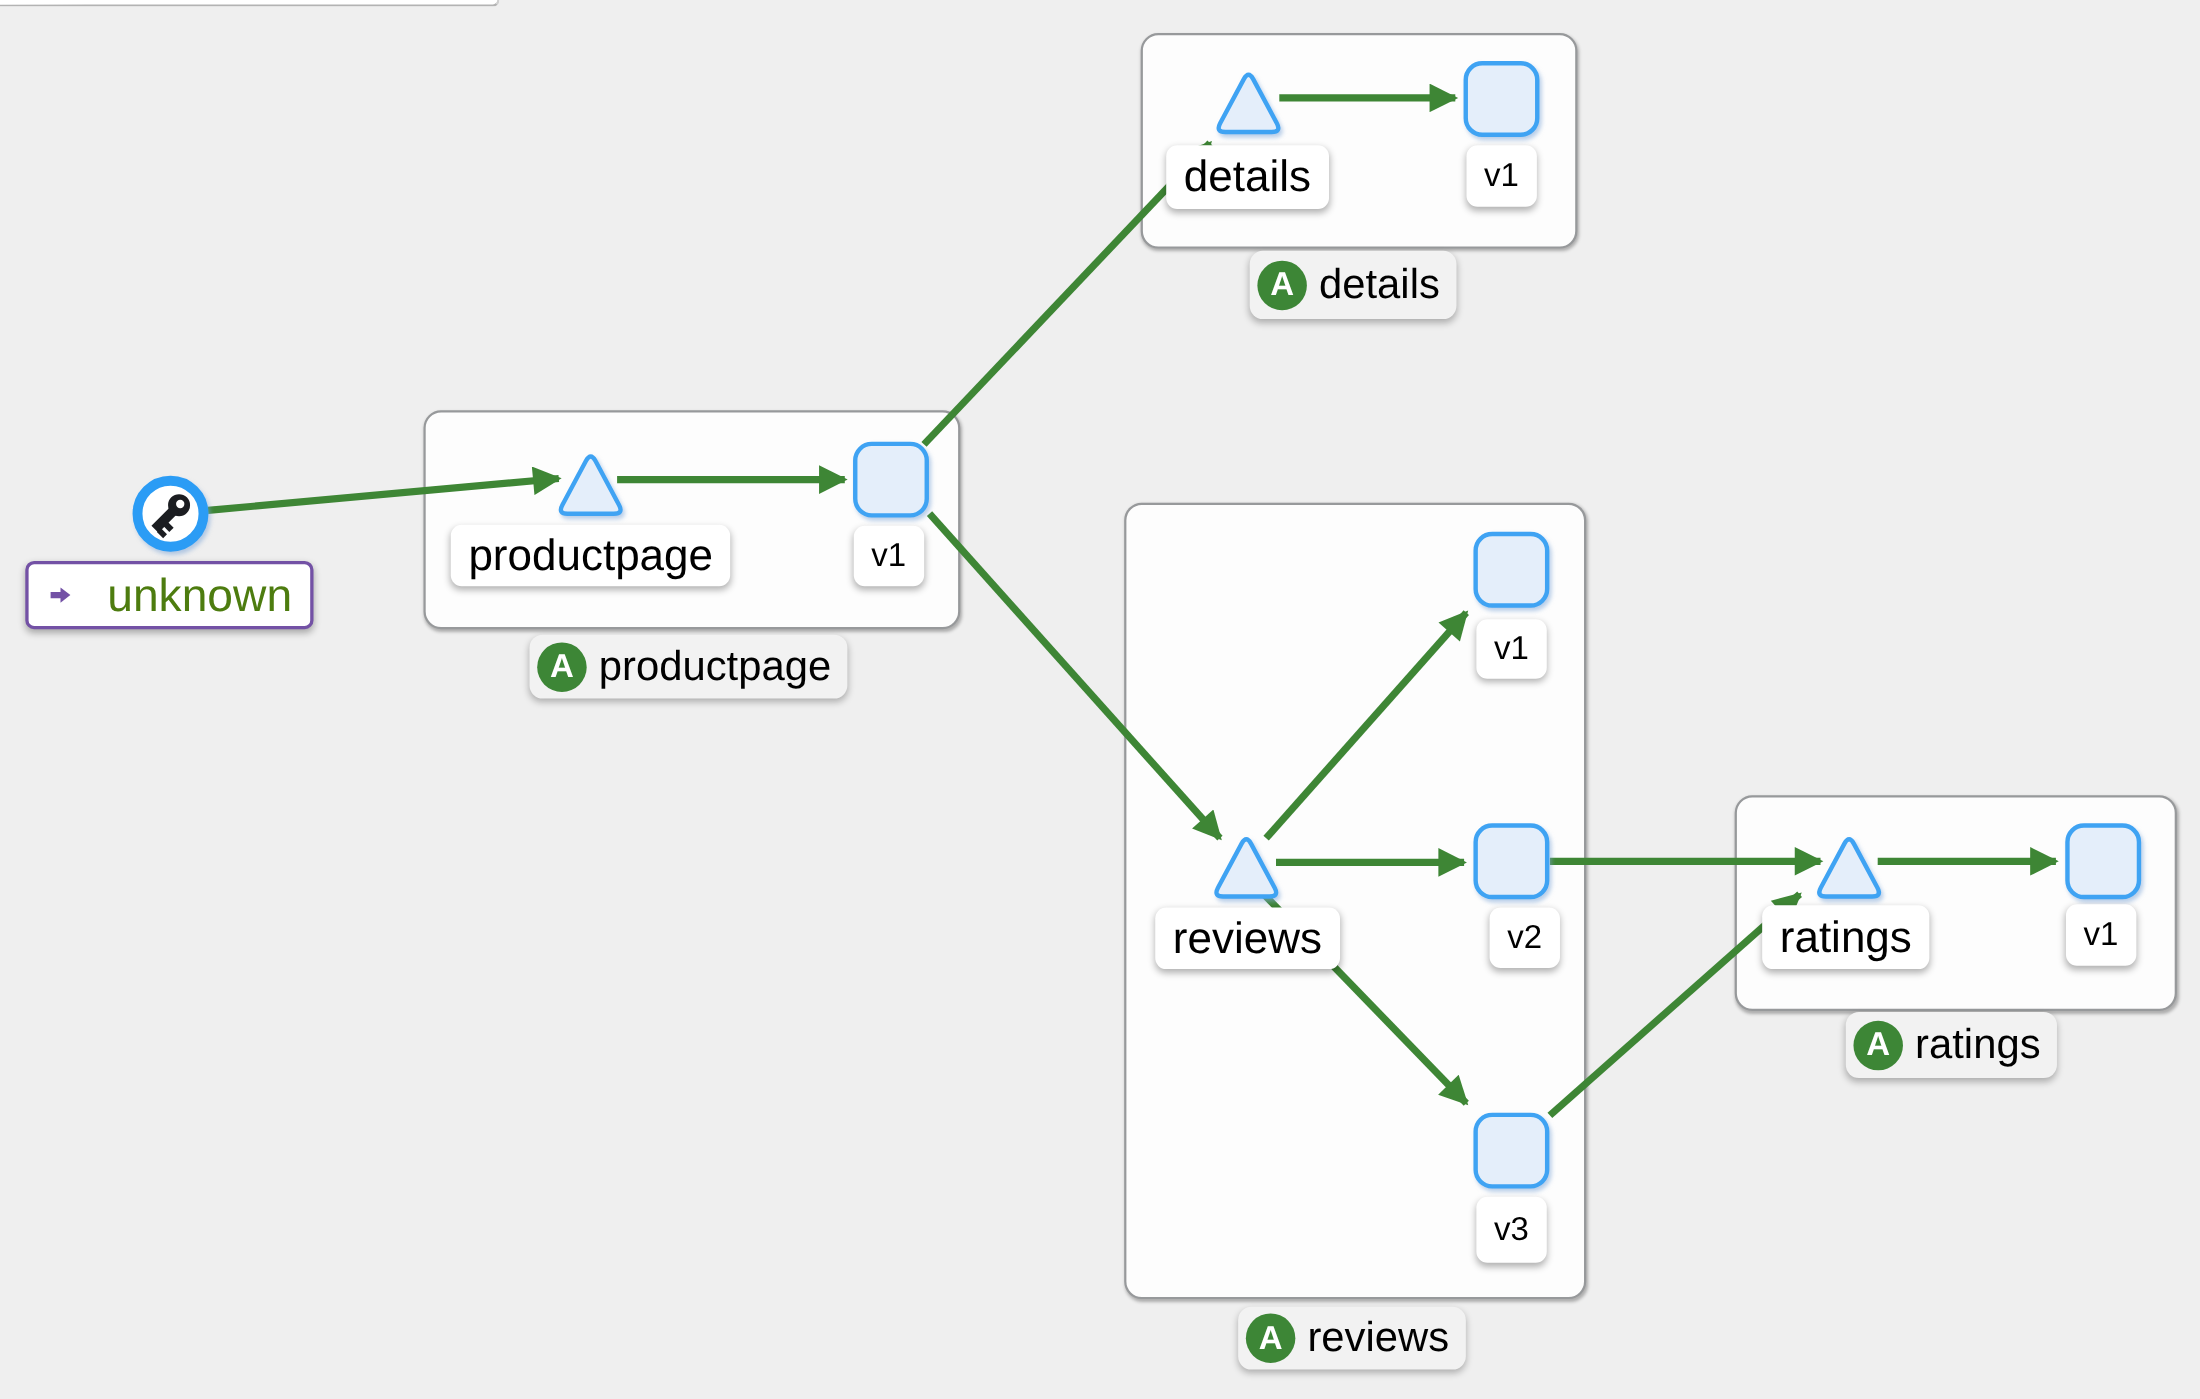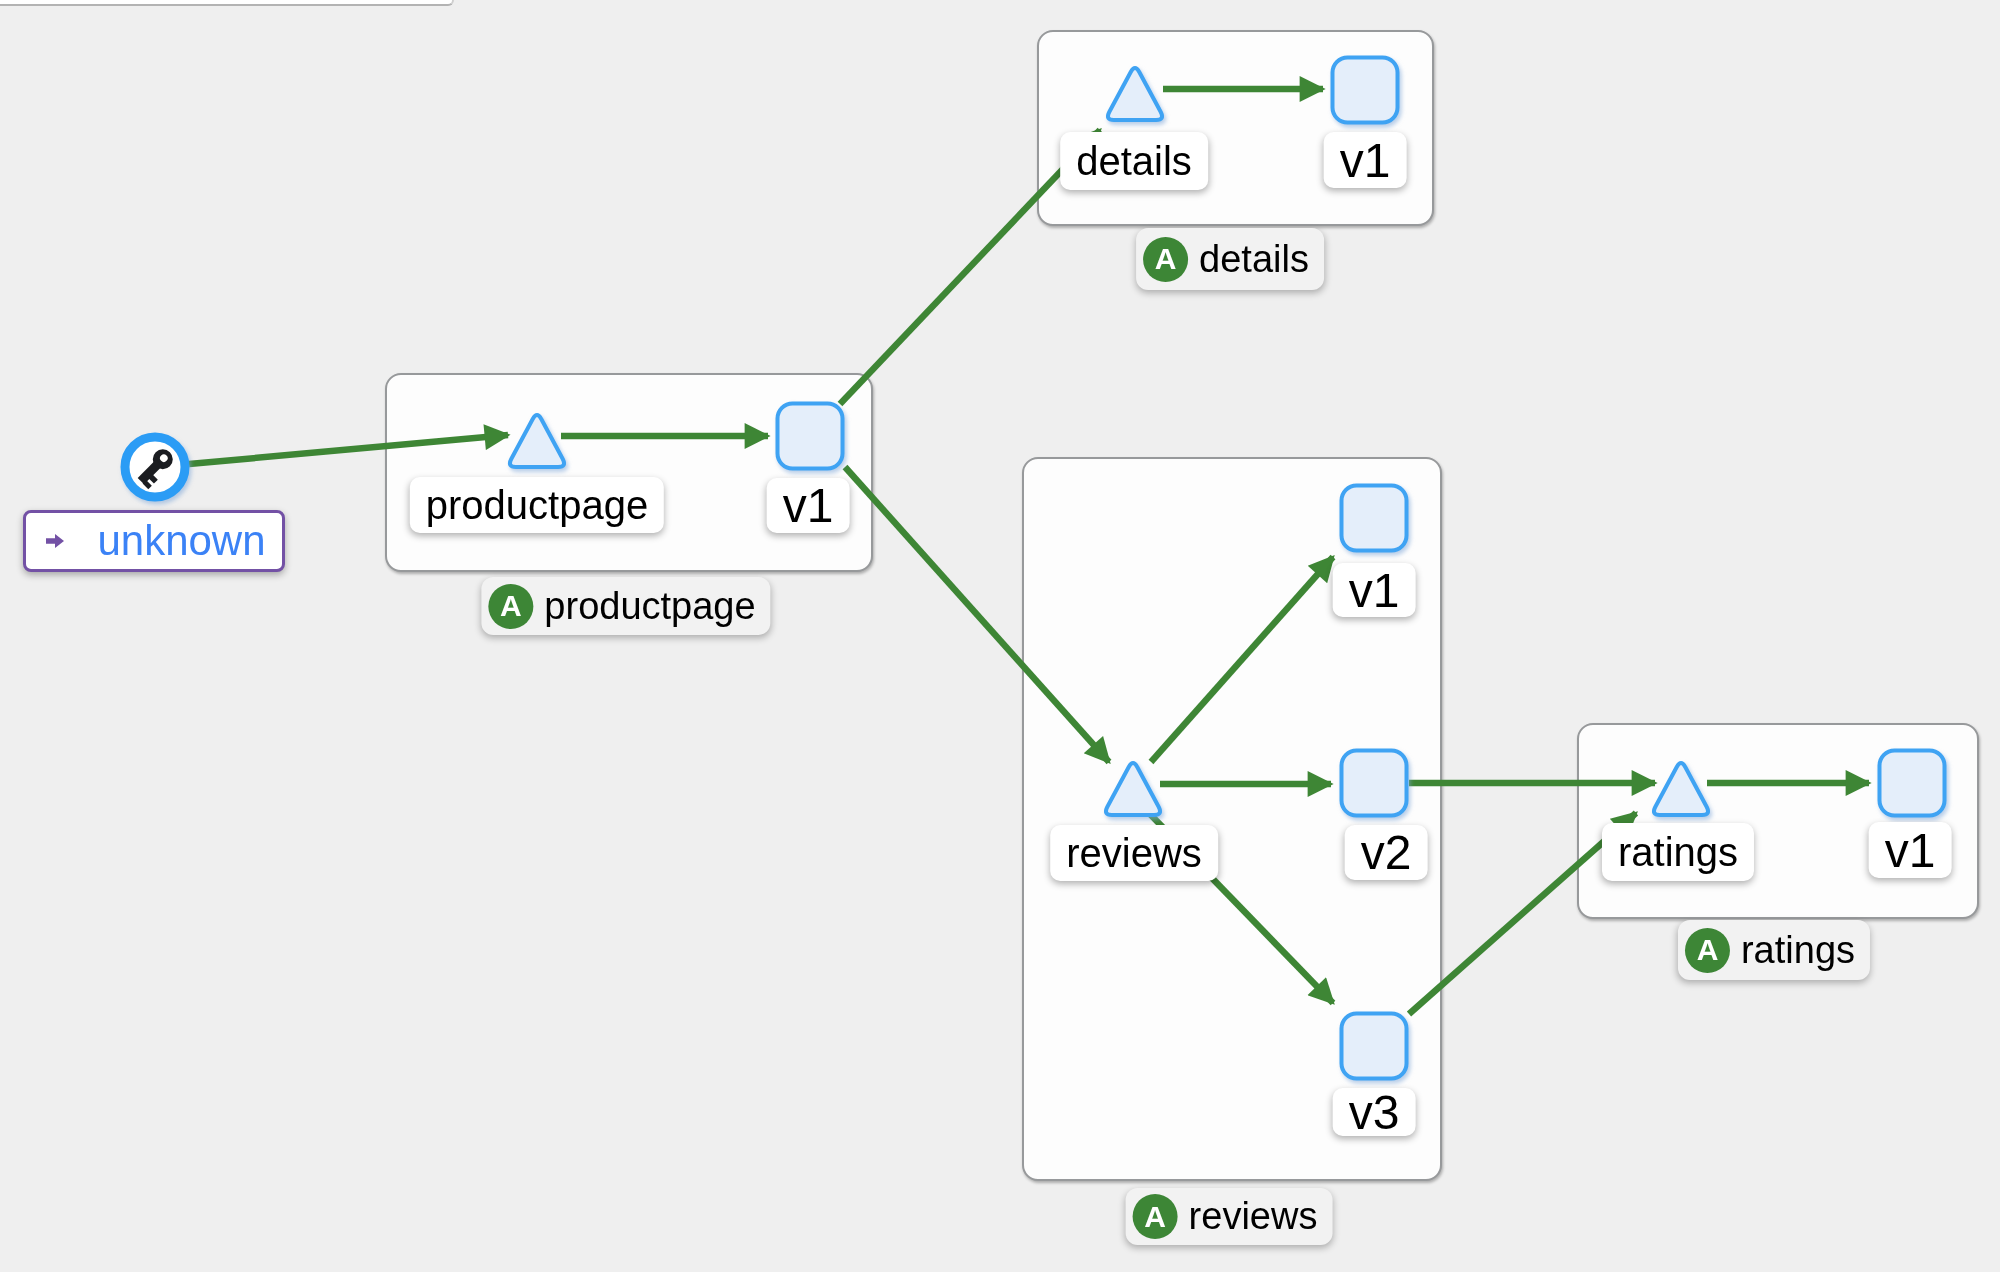--- a/index.html
+++ b/index.html
@@ -13,33 +13,33 @@
   .group{position:absolute; background:#fdfdfd; border:2px solid #97999b; border-radius:16px;
     box-shadow:1px 2px 3px rgba(0,0,0,0.28); z-index:1;}
 
   #gsvg{position:absolute; left:0; top:0; z-index:2;}
   .shape{filter:drop-shadow(2px 3px 2px rgba(125,165,215,0.55));}
 
   .clabel{position:absolute; transform:translateX(-50%); display:flex; align-items:center; justify-content:center;
     background:#ffffff; border-radius:10px; box-shadow:0 3px 7px rgba(0,0,0,0.3);
     color:#000; z-index:3; white-space:nowrap; padding:0 16px;}
   .svc{font-size:40px;}
-  .ver{font-size:48px;}
+  .ver{font-size:30px;}
 
   .badge{position:absolute; transform:translateX(-50%); display:flex; align-items:center;
     background:#f2f2f2; border-radius:12px; box-shadow:0 3px 7px rgba(0,0,0,0.28);
     color:#000; z-index:3; white-space:nowrap; padding:0 15px 0 7px; font-size:38px;}
   .badge .dot{width:45px; height:45px; border-radius:50%; display:flex; align-items:center; justify-content:center;
     color:#fff; font-weight:bold; font-size:30px; margin-right:11px; flex:0 0 auto;}
 
   #unknown-label{position:absolute; left:23px; top:510px; width:262px; height:62px; box-sizing:border-box;
     background:#fff; border:3px solid #7351a5; border-radius:8px; display:flex; align-items:stretch;
     box-shadow:0 3px 7px rgba(0,0,0,0.3); z-index:3;}
   #unknown-label .lsec{width:55px; display:flex; align-items:center; justify-content:center; flex:0 0 auto;}
-  #unknown-label .txt{flex:1; display:flex; align-items:center; justify-content:center; font-size:42px; color:#3b82f6;}
+  #unknown-label .txt{flex:1; display:flex; align-items:center; justify-content:center; font-size:42px; color:#4d7c0f;}
 </style>
 </head>
 <body>
 
 <div id="stage" style="background: rgb(239, 239, 239);">
 
   <div id="top-remnant"></div>
 
   <div class="group" style="left:385px; top:373px; width:484px; height:195px;"></div>
   <div class="group" style="left:1037px; top:30px; width:393px; height:192px;"></div>
@@ -89,21 +89,21 @@
 
   <div class="clabel svc" style="left:537px; top:477px; height:56px;">productpage</div>
   <div class="clabel svc" style="left:1134px; top:132px; height:58px;">details</div>
   <div class="clabel svc" style="left:1134px; top:825px; height:56px;">reviews</div>
   <div class="clabel svc" style="left:1678px; top:823px; height:58px;">ratings</div>
 
   <div class="clabel ver" style="left:808px; top:478px; height:55px;">v1</div>
   <div class="clabel ver" style="left:1365px; top:132px; height:56px;">v1</div>
   <div class="clabel ver" style="left:1374px; top:563px; height:54px;">v1</div>
   <div class="clabel ver" style="left:1374px; top:825px; height:55px;margin-left:12px;">v2</div>
-  <div class="clabel ver" style="left:1374px; top:1088px; height:48px;">v3</div>
+  <div class="clabel ver" style="left:1374px; top:1088px; height:60px;">v3</div>
   <div class="clabel ver" style="left:1910px; top:822px; height:56px;">v1</div>
 
   <div class="badge" style="left:626px; top:577px; height:58px;">
     <span class="dot" style="background: rgb(61, 134, 54);">A</span>
     <span>productpage</span>
   </div>
   <div class="badge" style="left:1230px; top:228px; height:62px;">
     <span class="dot" style="background: rgb(61, 134, 54);">A</span>
     <span>details</span>
   </div>

